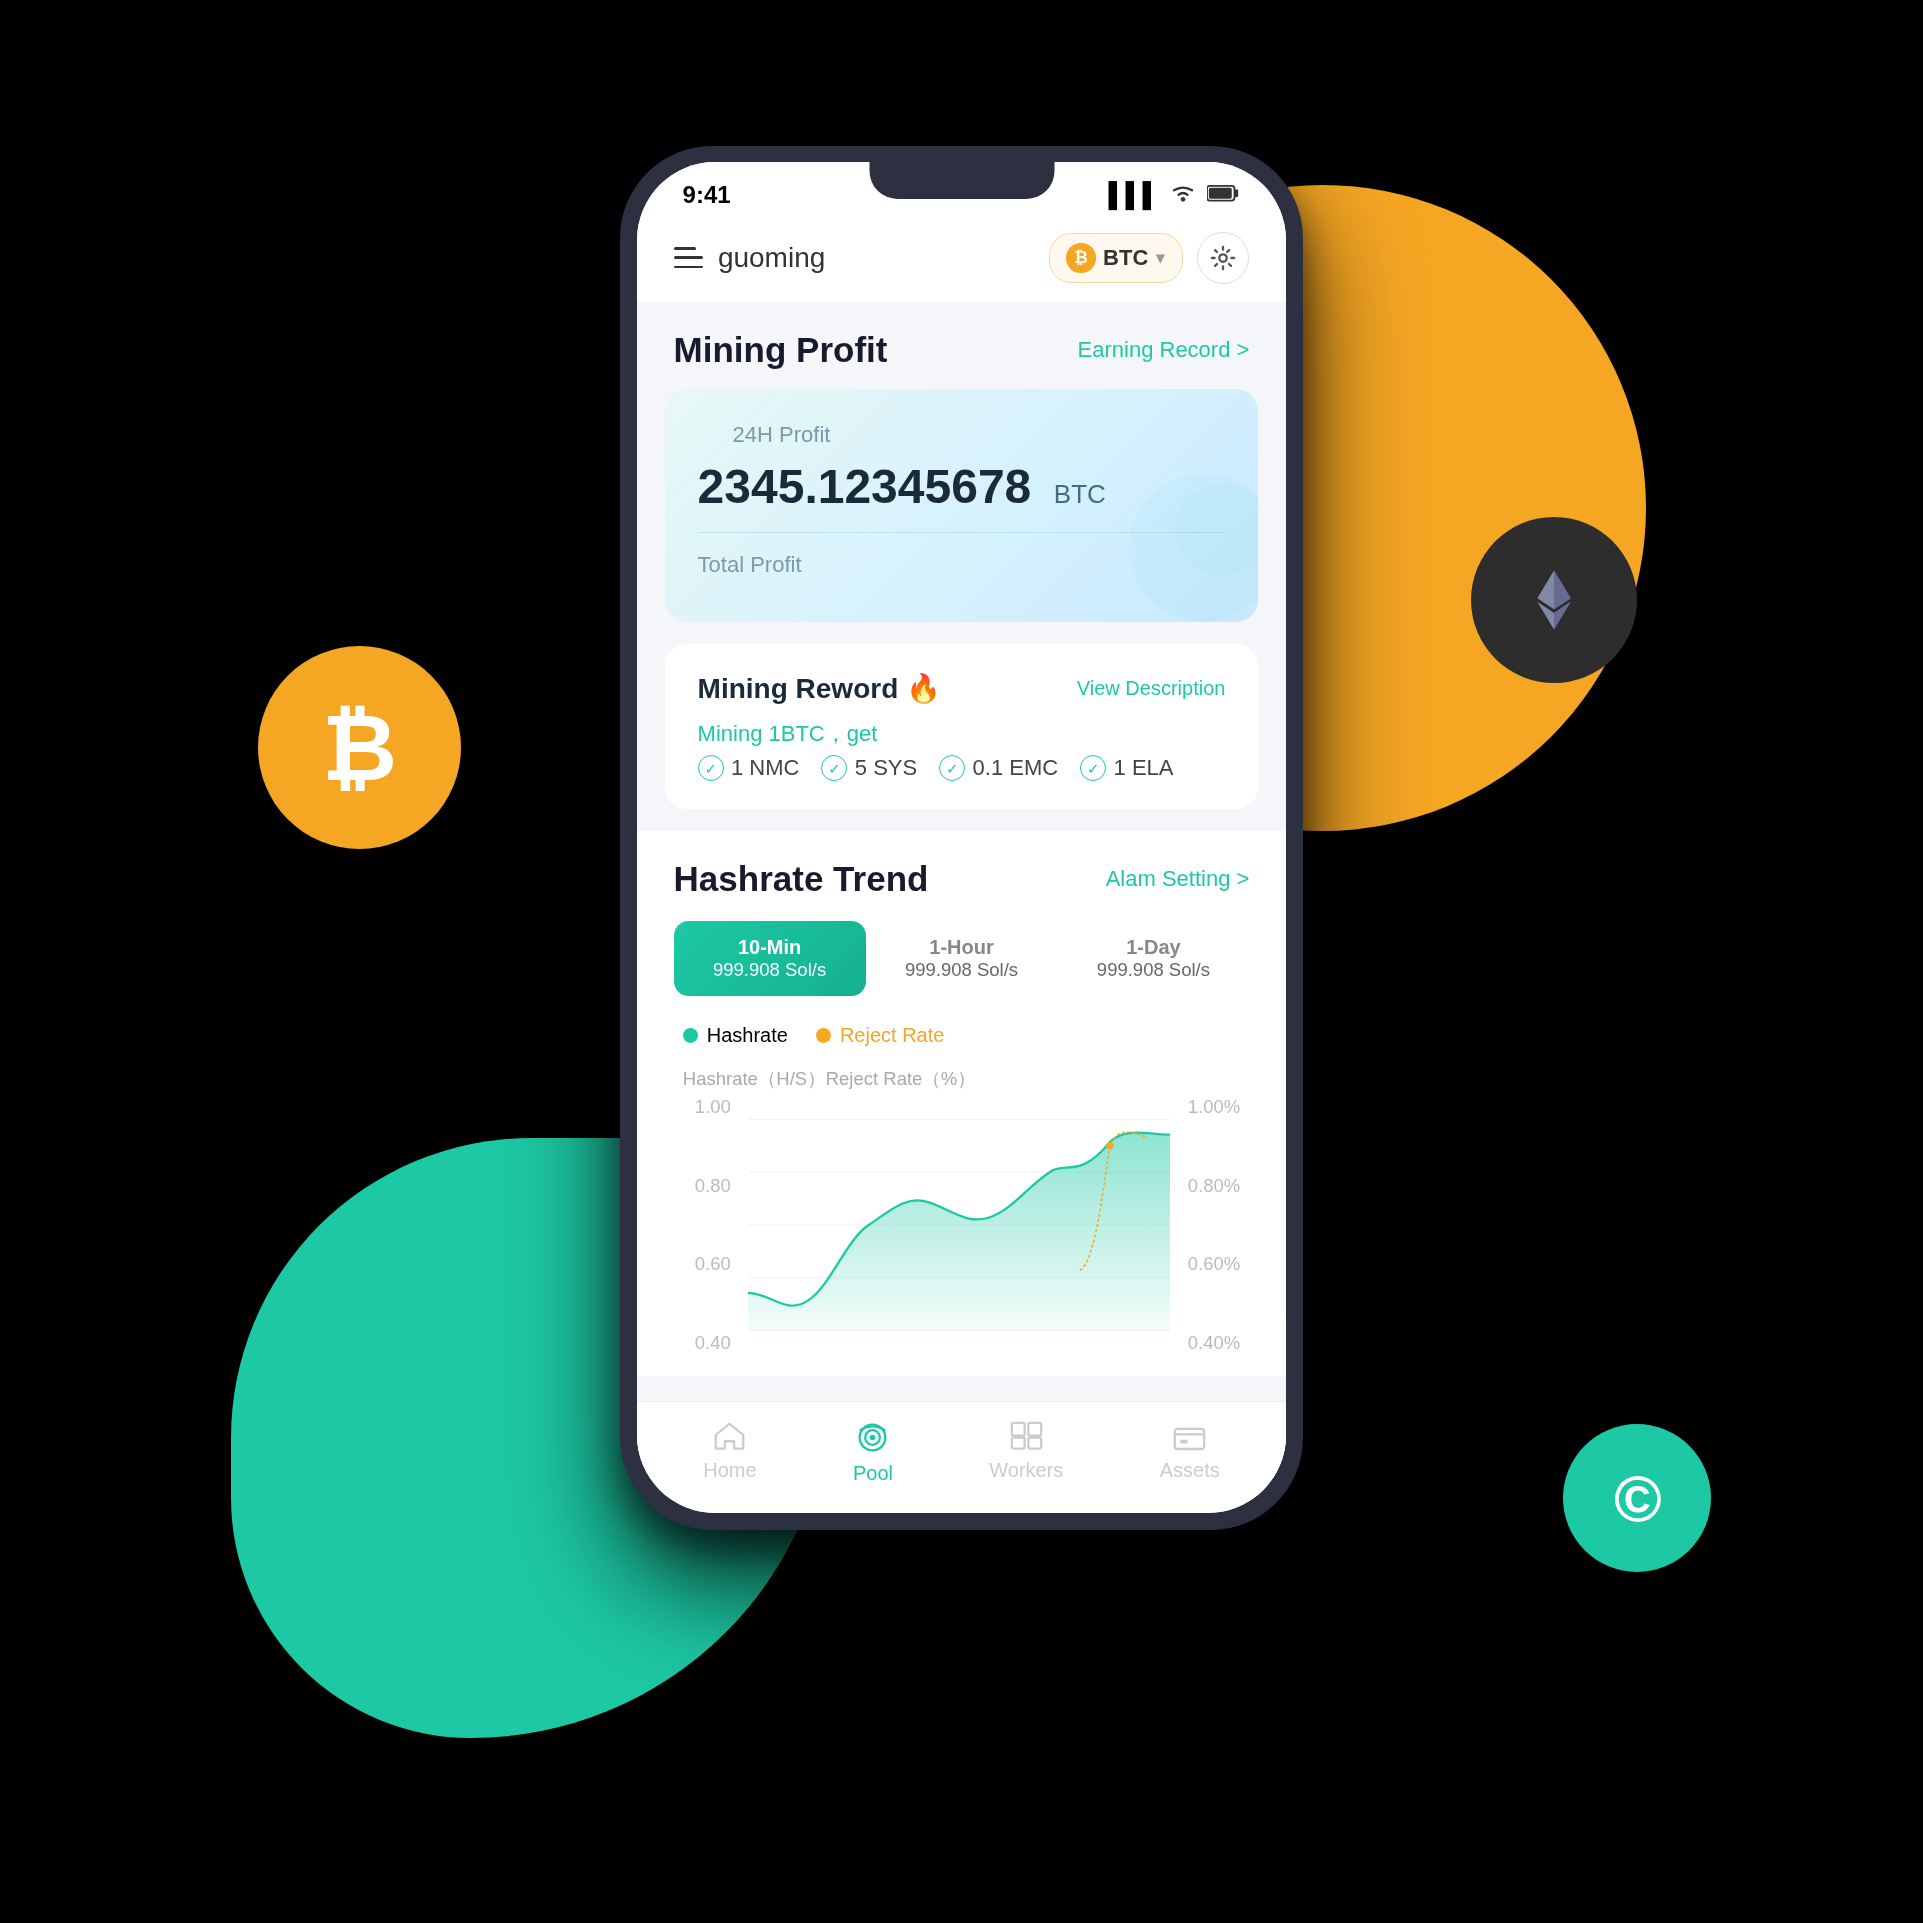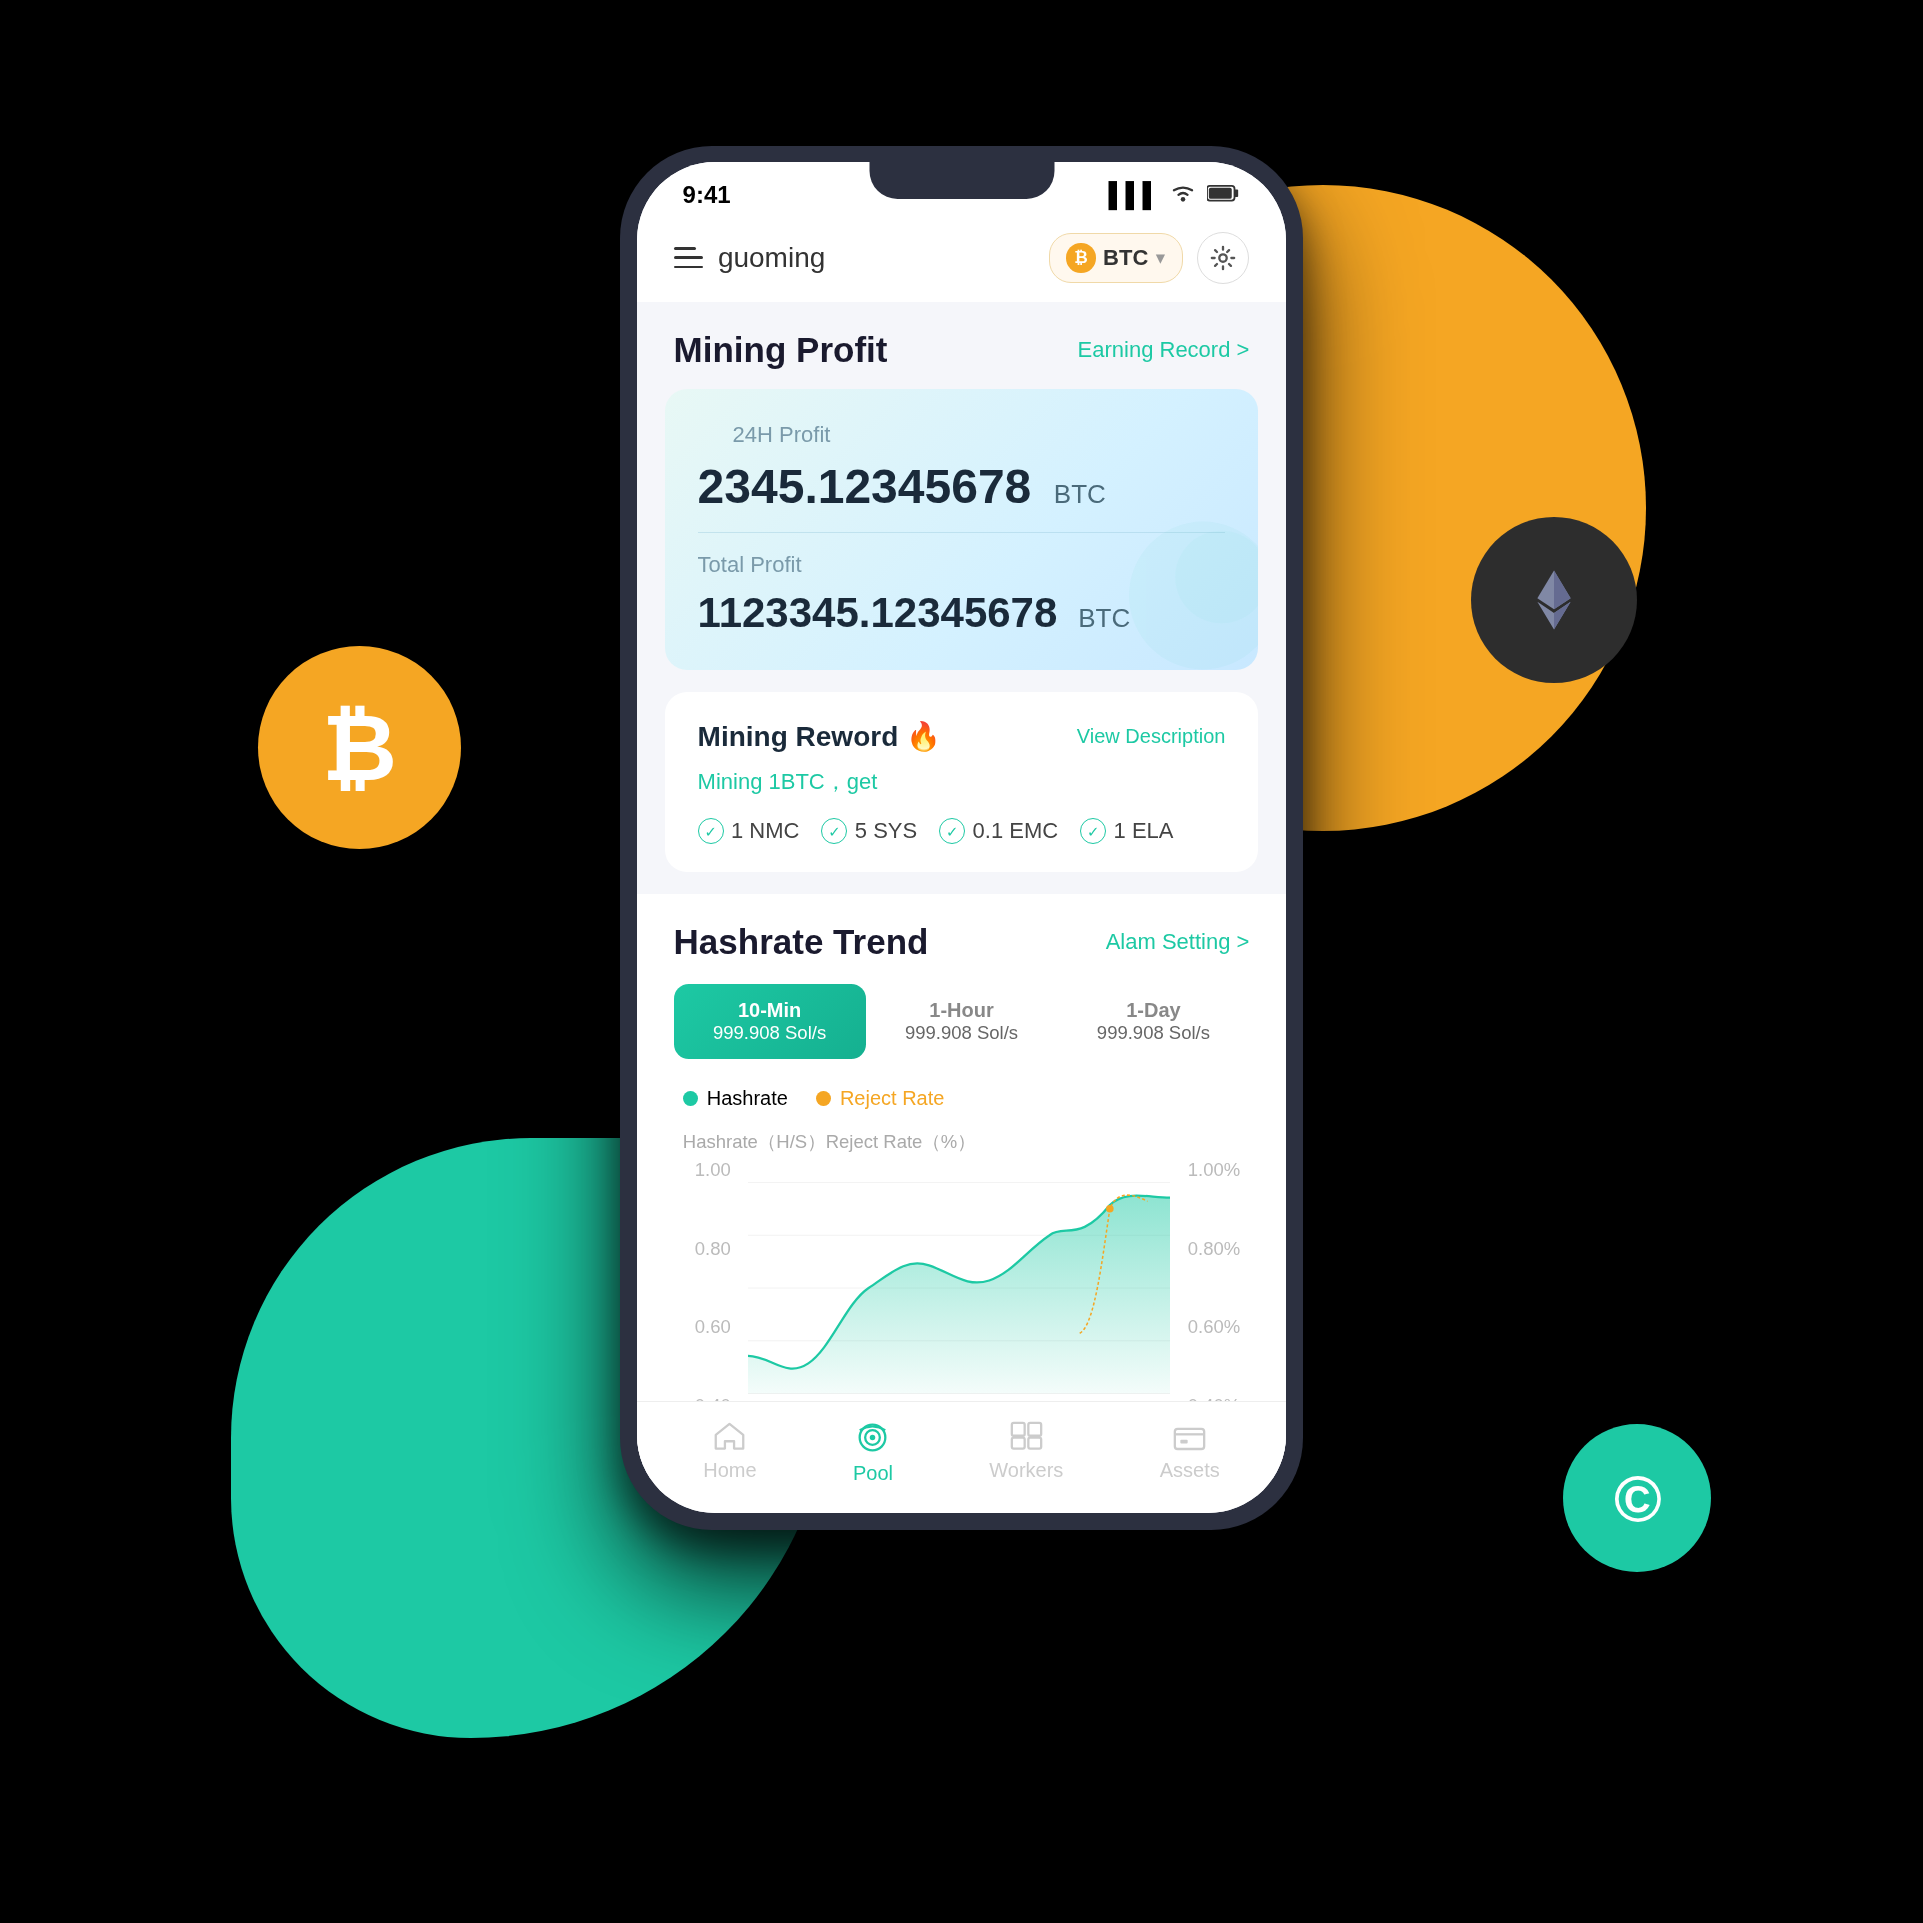--- a/index.html
+++ b/index.html
@@ -301,21 +301,21 @@
       font-weight: 600;
       color: #1a2a3a;
     }
     .reward-link {
       font-size: 20px;
       color: #1DC9A4;
     }
     .reward-subtitle {
       font-size: 22px;
       color: #1DC9A4;
-      margin-bottom: 21px;
+      margin-bottom: 6px;
     }
     .reward-items {
       display: flex;
       gap: 22px;
       flex-wrap: wrap;
     }
     .reward-item {
       display: flex;
       align-items: center;
       gap: 7.4px;
@@ -589,24 +589,20 @@
         </div>
 
         <div class="profit-card">
           <div class="profit-label">24H Profit</div>
           <div class="profit-value">
             <span>2345.12345678</span>
             <span class="profit-currency">BTC</span>
           </div>
           <div class="divider"></div>
           <div class="total-label">Total Profit</div>
-          <div class="total-value">
-            <span>1123345.12345678</span>
-            <span class="profit-currency">BTC</span>
-          </div>
 
           <svg class="profit-card-decoration" viewBox="0 0 200 200">
             <circle cx="120" cy="100" r="80" fill="#1DC9A4" opacity="0.3"></circle>
             <circle cx="140" cy="80" r="50" fill="#1DC9A4" opacity="0.3"></circle>
           </svg>
         </div>
 
         <div class="reward-section">
           <div class="reward-header">
             <span class="reward-title">Mining Reword 🔥</span>

